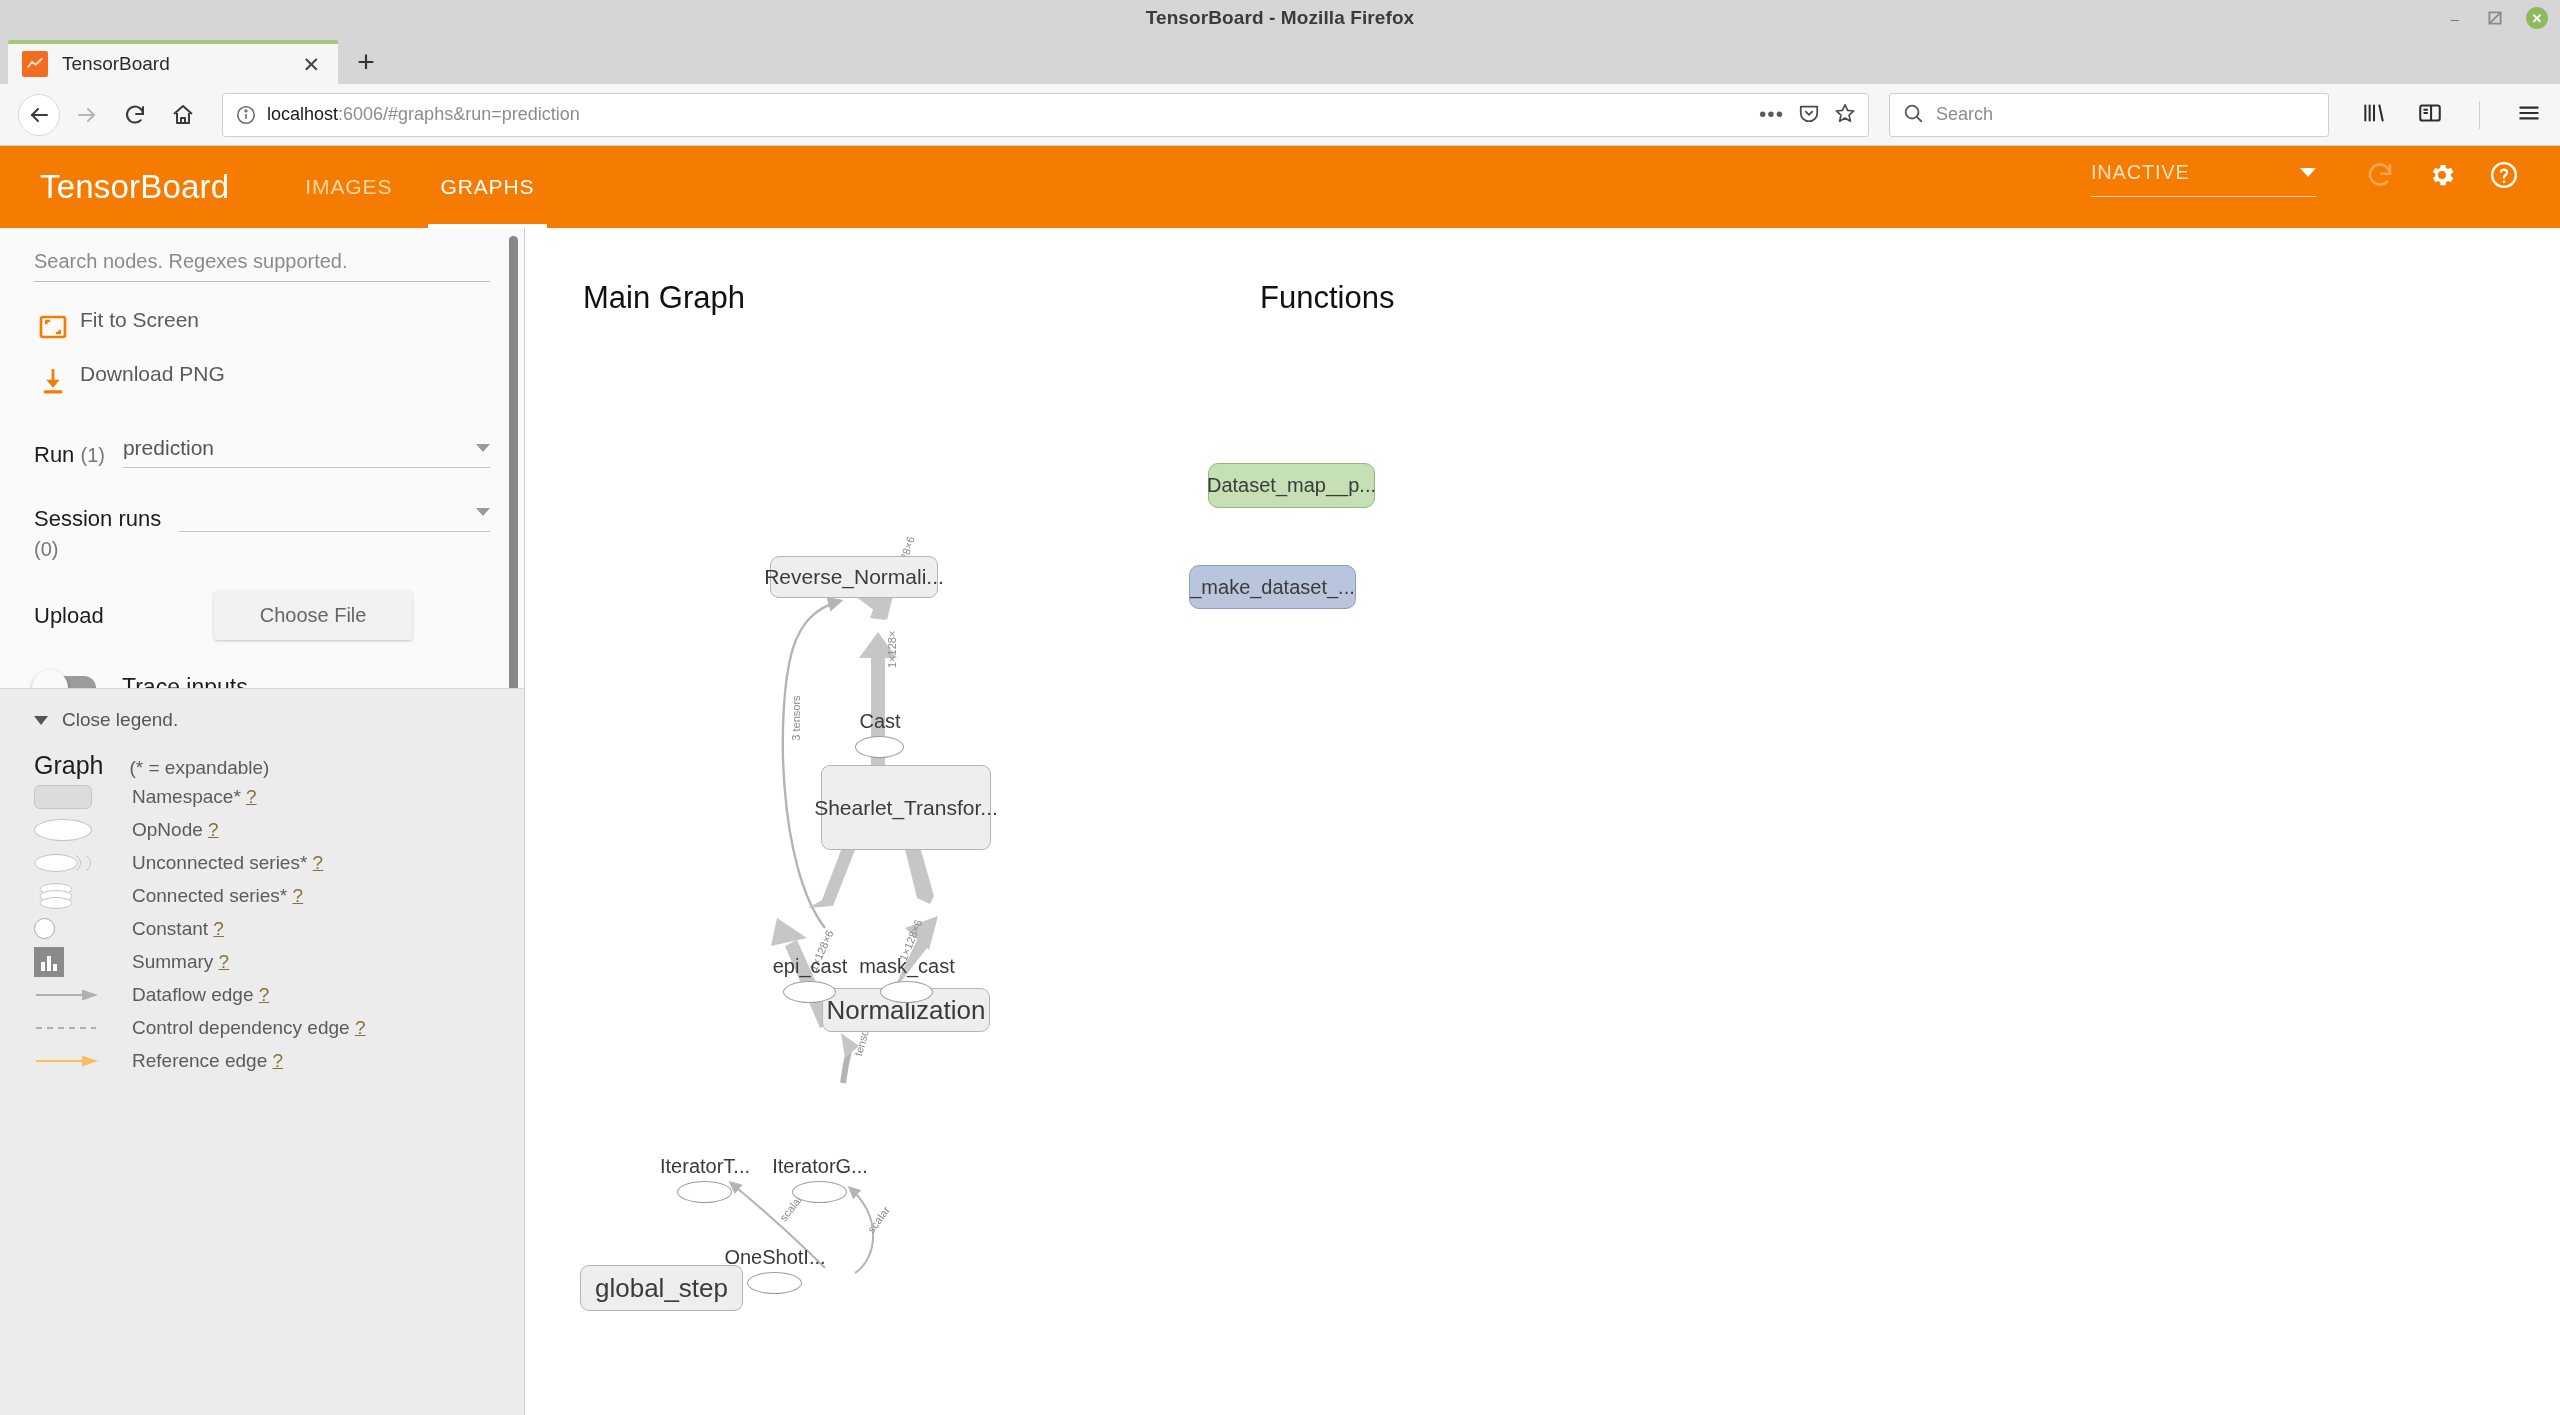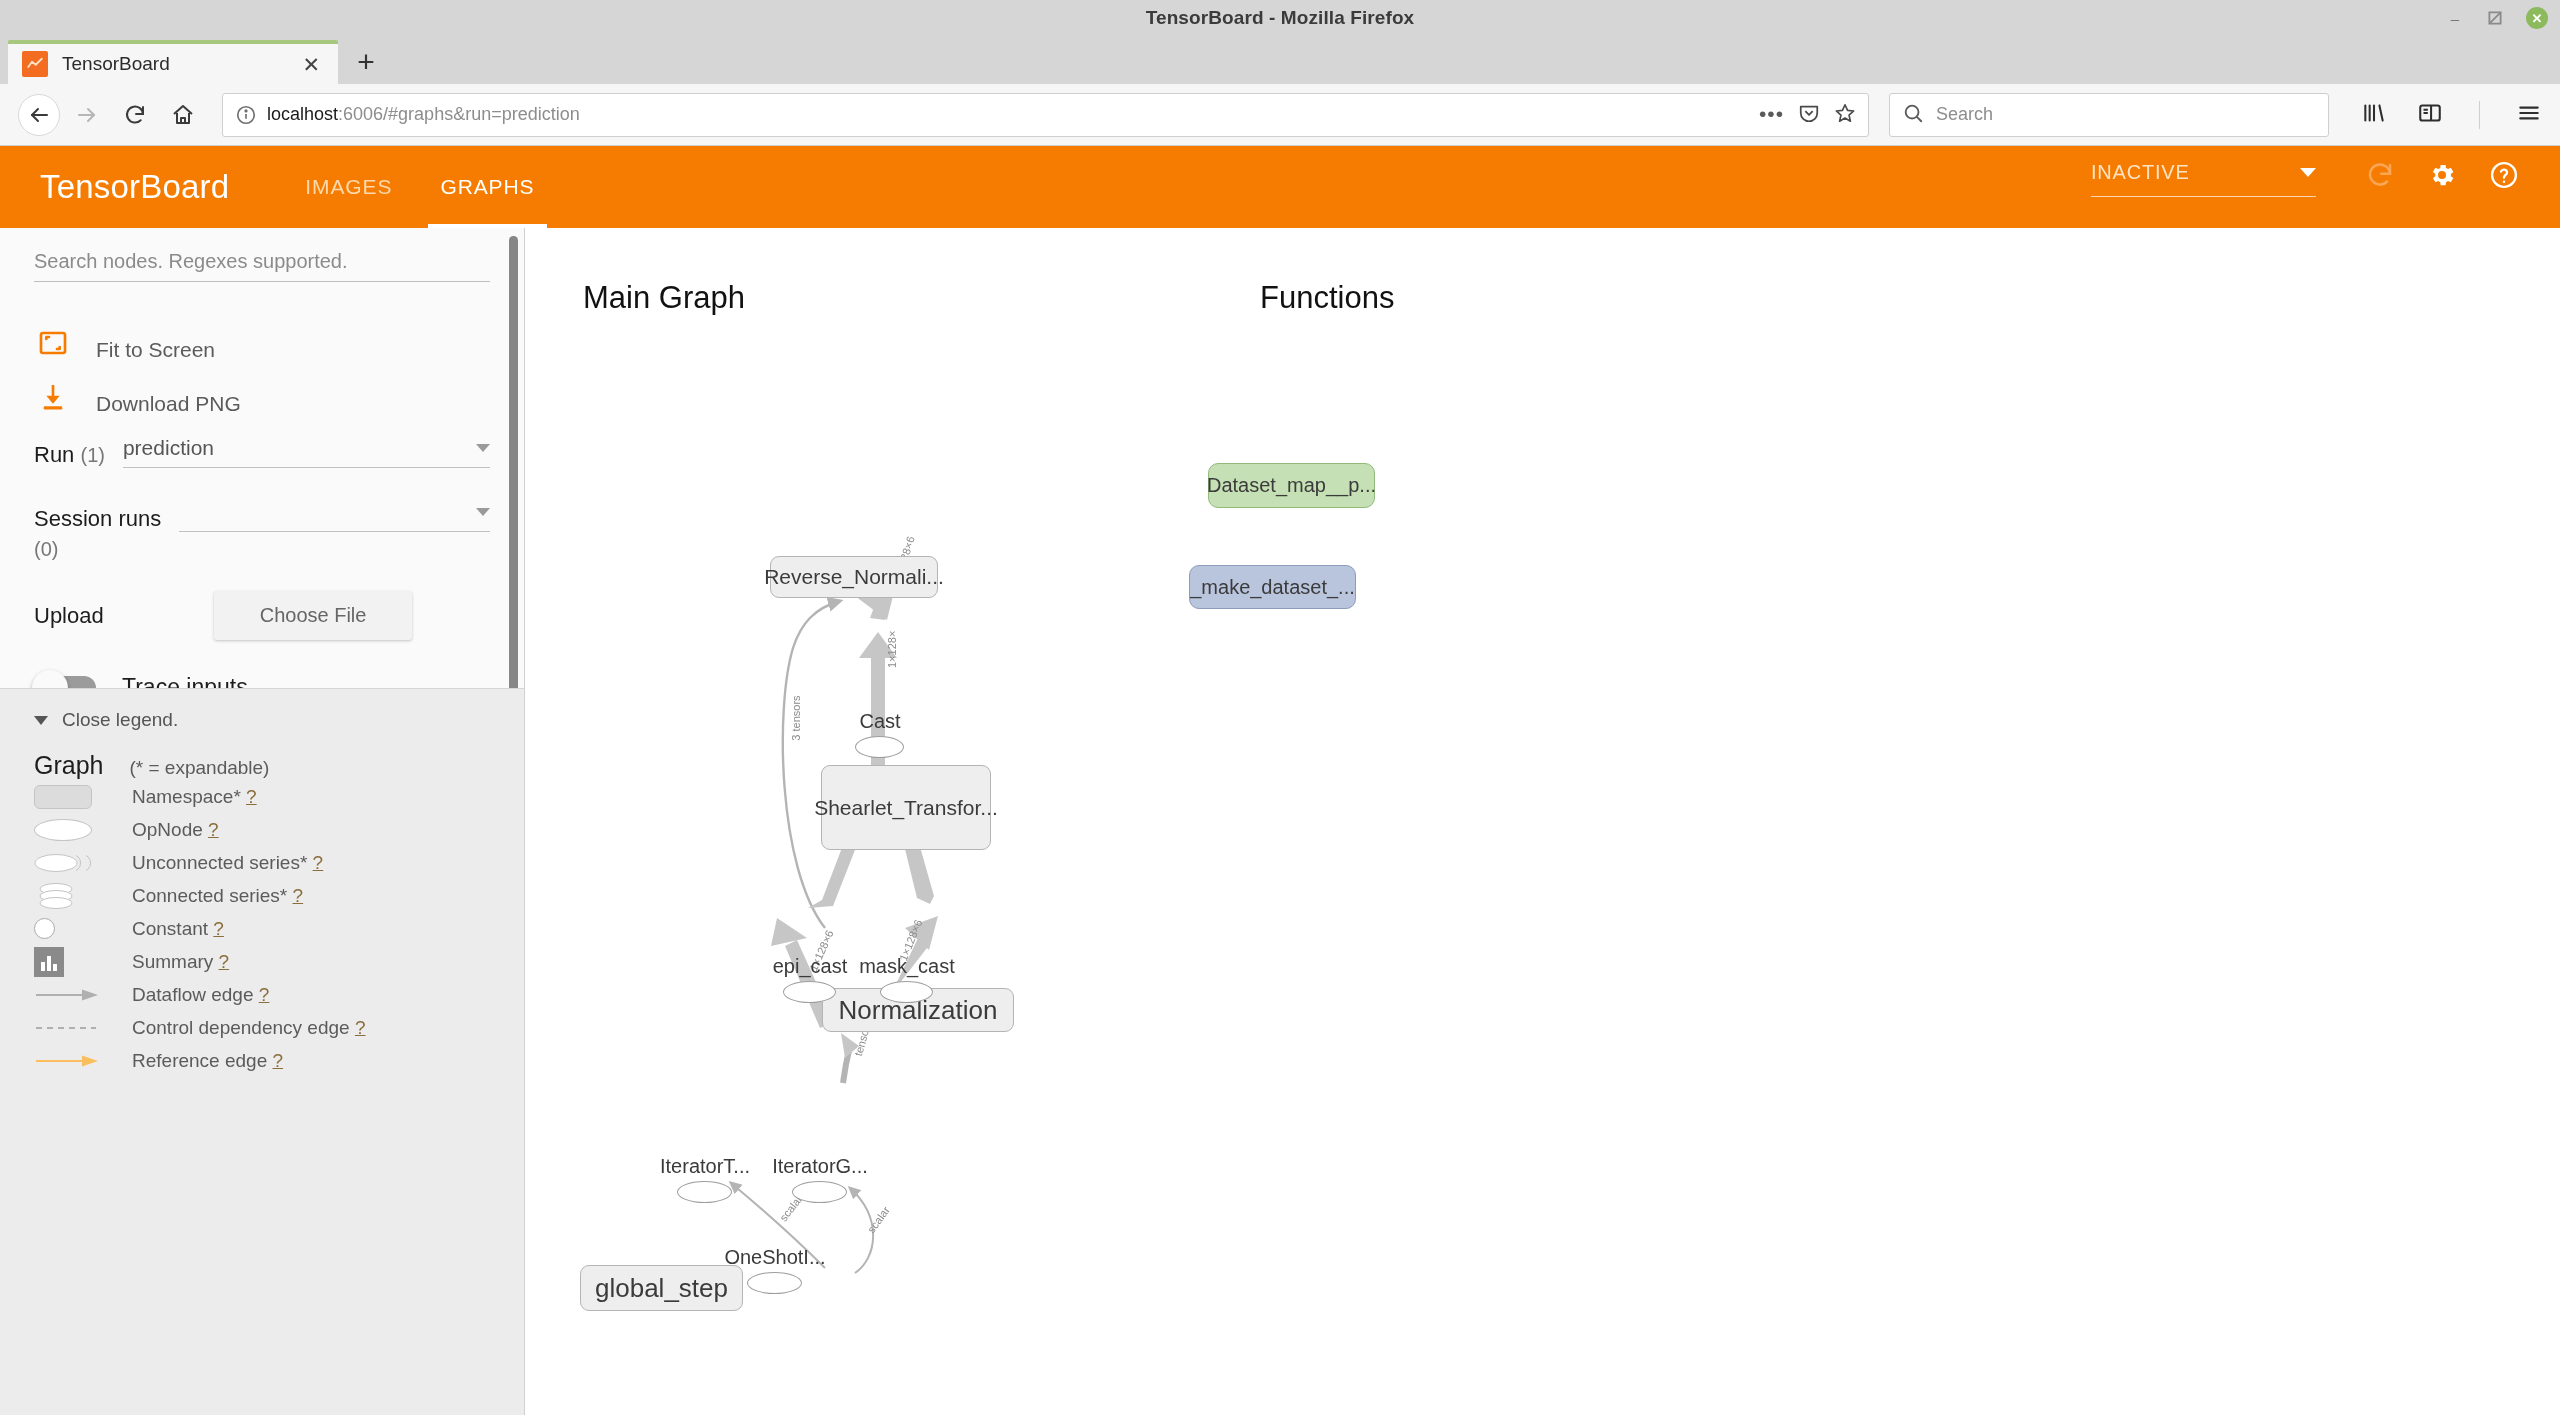--- a/index.html
+++ b/index.html
@@ -95,21 +95,21 @@
     border-right:1px solid #d0d0d0; display:flex; flex-direction:column;
   }
   .side-scroll{ height:460px; position:relative; padding:22px 34px 0 34px; overflow:hidden; }
   .sb-scrollbar{ position:absolute; right:6px; top:8px; width:9px; height:585px; background:#e2e2e2; border-radius:5px;}
   .sb-thumb{ position:absolute;right:6px;top:8px;width:9px;height:580px;background:#868686;border-radius:5px;}
 
   .search-nodes{
     border-bottom:1px solid #bdbdbd; padding-bottom:8px; font-size:20px; color:#8b8b8b;
     margin-bottom:26px;
   }
-  .sb-row{ display:flex; align-items:flex-end; gap:24px; height:54px; }
+  .sb-row{ display:flex; align-items:flex-start; gap:8px; height:54px; }
   .sb-icon{ width:38px;height:38px;display:flex;align-items:center;justify-content:center;flex:none;}
   .sb-icon svg{ width:32px;height:32px; }
   .sb-label{ font-size:21px;color:#5b5b5b; }
 
   .field-row{ display:flex; align-items:flex-end; margin-top:14px; }
   .field-lbl{ font-size:22px; color:#1d1d1d; white-space:nowrap; }
   .field-lbl .cnt{ color:#777; font-size:20px; }
   .field-ctl{
     flex:1; margin-left:18px; border-bottom:1px solid #c0c0c0; height:38px;
     display:flex; align-items:center; justify-content:space-between; padding-bottom:2px;
@@ -548,21 +548,21 @@
     <div class="elbl" style="left:327px;top:826px;transform:rotate(-74deg);">tensors</div>
     <div class="elbl" style="left:252px;top:988px;transform:rotate(-52deg);">scalar</div>
     <div class="elbl" style="left:340px;top:1000px;transform:rotate(-54deg);">scalar</div>
 
     <div class="gnode ns-node" style="left:245px;top:328px;width:168px;height:42px;">
       <span>Reverse_Normali...</span>
     </div>
     <div class="gnode ns-node" style="left:296px;top:537px;width:170px;height:85px;">
       <span>Shearlet_Transfor...</span>
     </div>
-    <div class="gnode ns-node ns-big" style="left:297px;top:760px;width:192px;height:44px;">
+    <div class="gnode ns-node ns-big" style="left:297px;top:760px;width:168px;height:44px;">
       <span>Normalization</span>
     </div>
     <div class="gnode ns-node ns-big" style="left:55px;top:1037px;width:163px;height:46px;">
       <span>global_step</span>
     </div>
 
     <div class="op-node" style="left:330px;top:508px;width:49px;height:22px;">
       <div class="op-ell"></div>
     </div>
     <div class="op-lbl" style="left:355px;top:482px;">Cast</div>

